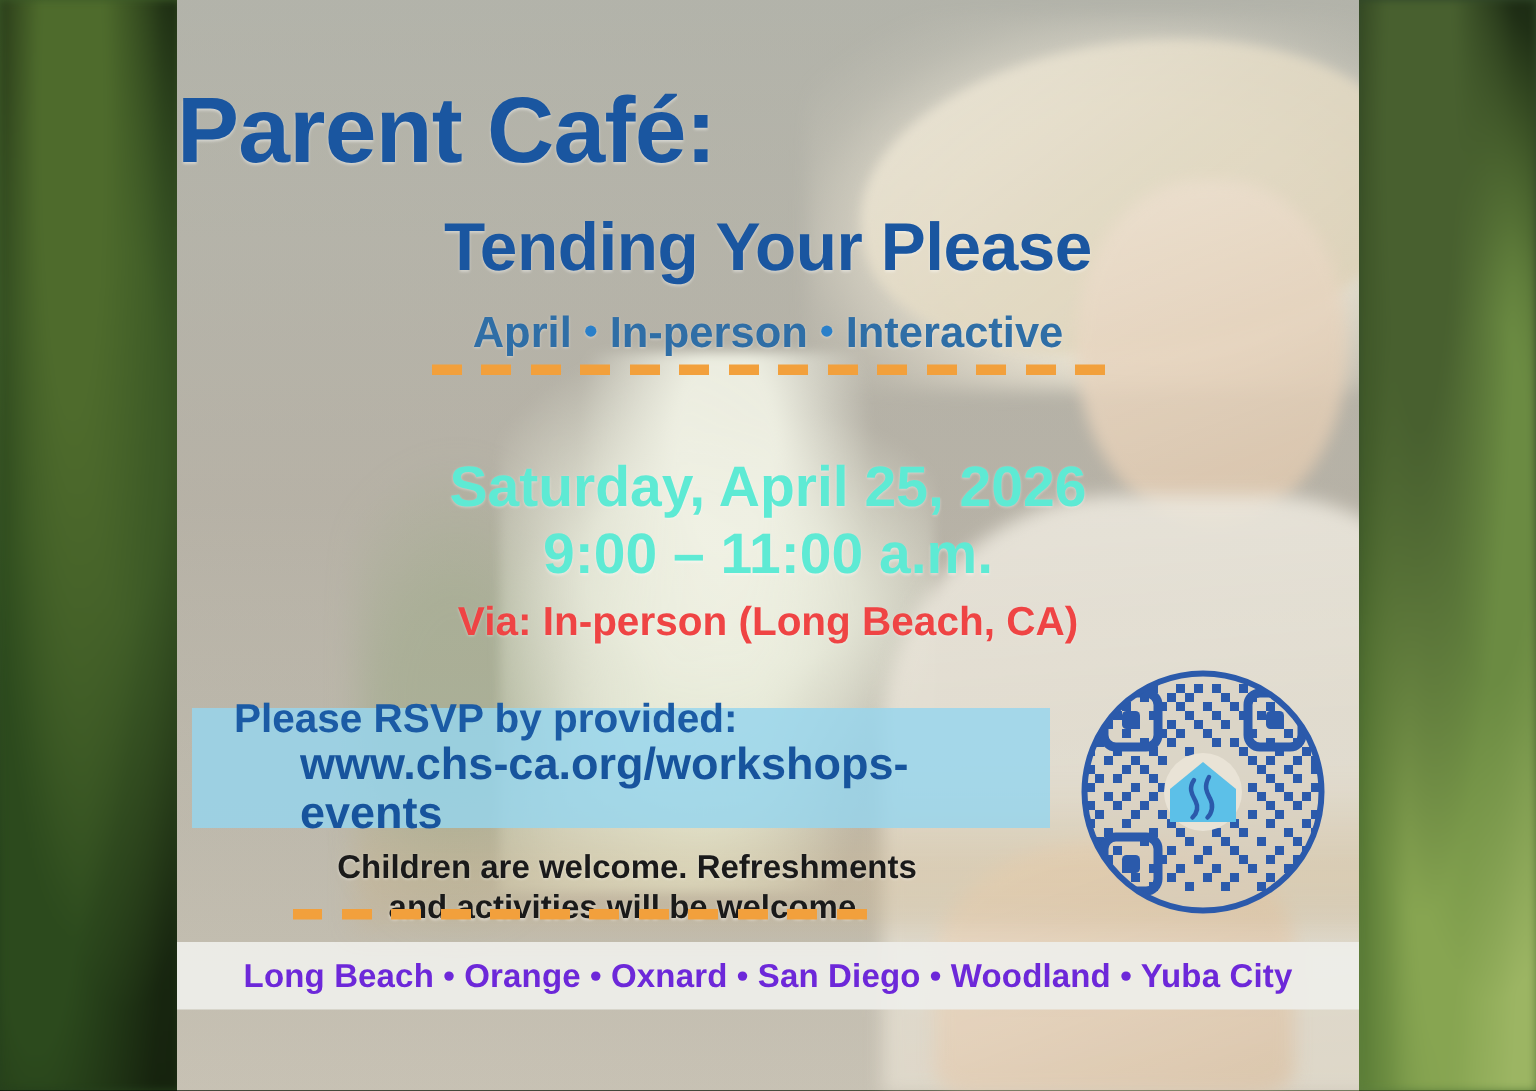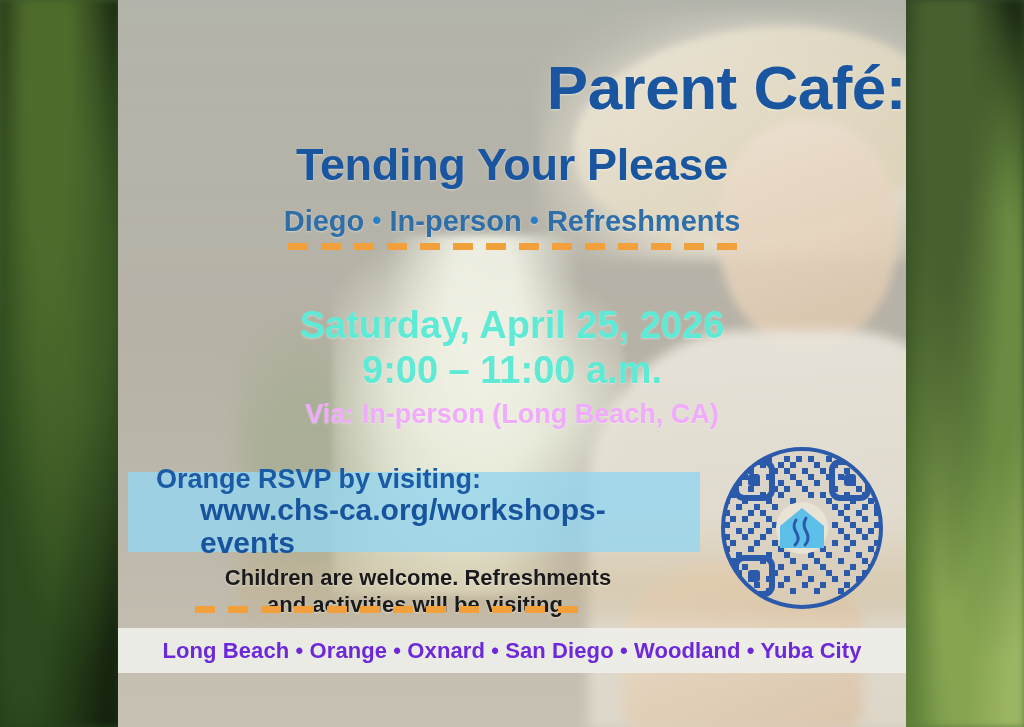--- a/index.html
+++ b/index.html
@@ -104,21 +104,21 @@
   .bg-scrim{
     position:absolute;left:118px;top:0;width:788px;height:727px;
     background:linear-gradient(180deg, rgba(222,222,214,.34) 0%, rgba(225,224,214,.26) 40%, rgba(228,226,214,.20) 75%, rgba(228,226,216,.26) 100%);
   }
 
   
   .content{position:absolute;left:118px;top:0;width:788px;height:727px;}
 
   .title{
     position:absolute;left:0;top:57px;width:788px;
-    text-align:right;
+    text-align:left;
     font-size:62px;line-height:1;
     font-weight:700;
     color:#1a56a0;
     letter-spacing:-.5px;
     text-shadow:0 1px 2px rgba(255,255,255,.45);
   }
   .subtitle{
     position:absolute;left:0;top:142px;width:788px;
     text-align:center;
     font-size:45px;line-height:1;
@@ -148,21 +148,21 @@
 
   .date{
     position:absolute;left:0;top:303px;width:788px;
     text-align:center;font-size:38px;line-height:1.18;font-weight:700;
     color:#5eead4;
     text-shadow:0 1px 2px rgba(255,255,255,.4);
   }
   .via{
     position:absolute;left:0;top:401px;width:788px;
     text-align:center;font-size:27px;line-height:1;font-weight:700;
-    color:#f0abfc;
+    color:#ef4444;
     text-shadow:0 1px 2px rgba(255,255,255,.35);
   }
 
   .rsvp-box{
     position:absolute;left:10px;top:472px;width:572px;height:80px;
     background:rgba(150,213,238,.82);
     display:flex;flex-direction:column;justify-content:center;
     padding-left:28px;box-sizing:border-box;
   }
   .rsvp-line1{
@@ -215,44 +215,44 @@
   </div>
   <div class="bg-scrim"></div>
 
   <div class="content">
 
     <div class="title">Parent Café:</div>
 
     <div class="subtitle">Tending Your Please</div>
 
     <div class="tagline">
-      <span>Diego</span>
+      <span>April</span>
       <span class="dot">•</span>
       <span>In-person</span>
       <span class="dot">•</span>
-      <span>Refreshments</span>
+      <span>Interactive</span>
     </div>
 
     <div class="dash-rule dash-top"></div>
 
     <div class="date">
       <div>Saturday, April 25, 2026</div>
       <div>9:00 – 11:00 a.m.</div>
     </div>
 
     <div class="via">Via: In-person (Long Beach, CA)</div>
 
     <div class="rsvp-box">
-      <div class="rsvp-line1">Orange RSVP by visiting:</div>
+      <div class="rsvp-line1">Please RSVP by provided:</div>
       <div class="rsvp-line2">www.chs-ca.org/workshops-events</div>
     </div>
 
     <div class="children">
       <div>Children are welcome. Refreshments</div>
-      <div>and activities will be visiting.</div>
+      <div>and activities will be welcome.</div>
     </div>
 
     <div class="dash-rule dash-bottom"></div>
 
     <div class="qr-wrap">
       <svg class="qr-svg" viewBox="0 0 168 168">
         <defs>
           <clipPath id="qrClip">
               <circle cx="84" cy="84" r="78"></circle>
             </clipPath>

